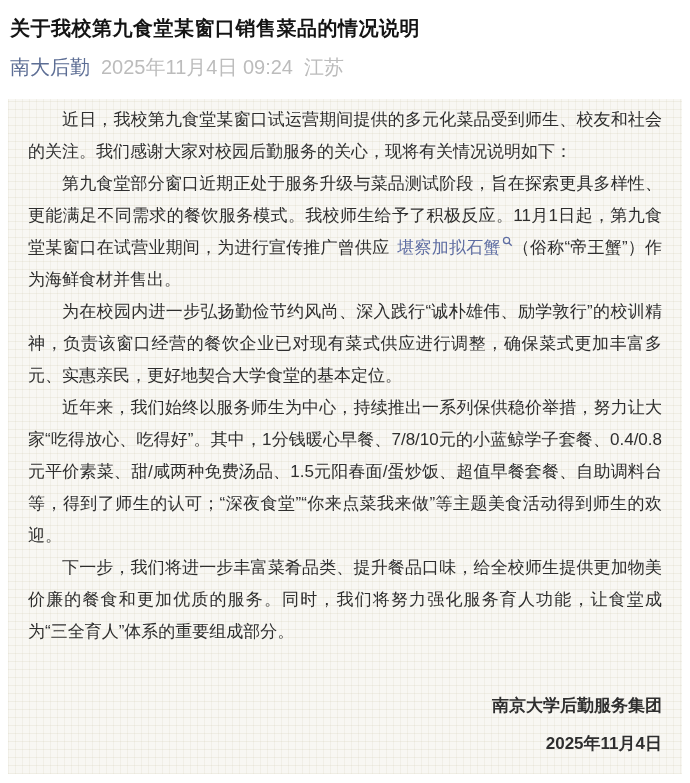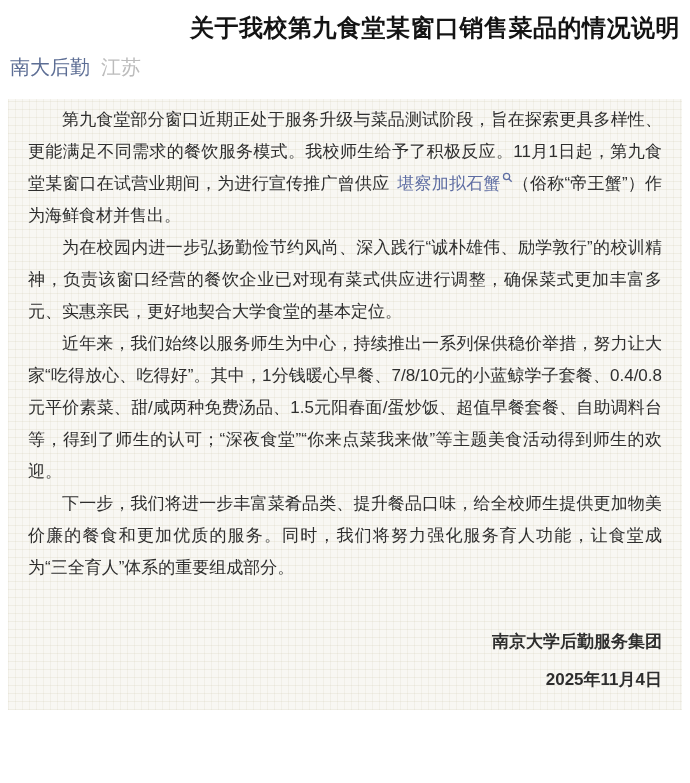--- a/index.html
+++ b/index.html
@@ -4,23 +4,22 @@
 <style>
   html,body{margin:0;padding:0;}
   body{
     width:690px;height:783px;overflow:hidden;
     background:#ffffff;
     font-family:"Liberation Sans","DejaVu Sans",sans-serif;
   }
   .page{width:690px;}
   h1.title{
     margin:0;padding:12px 10px 6px 10px;
-    font-size:24px;line-height:32px;font-weight:700;color:#141414;
+    font-size:20px;line-height:32px;font-weight:700;color:#141414;
     letter-spacing:0.5px;
-    text-align:right;
   }
   .byline{
     padding:6px 10px 0 10px;
     font-size:20px;line-height:22px;
     display:flex;align-items:center;gap:11px;
   }
   .byline .author{color:#5c6d94;cursor:pointer;}
   .byline .meta{color:#bcbcbc;}
   .content-box{
     margin:21px 8px 0 8px;
@@ -40,25 +39,27 @@
   .signature .sig-date{margin-top:6px;}
 </style>
 </head>
 <body>
 
 <div class="page">
   <h1 class="title">关于我校第九食堂某窗口销售菜品的情况说明</h1>
 
   <div class="byline">
     <span class="author">南大后勤</span>
+    <span class="meta">2025年11月4日 09:24</span>
     <span class="meta">江苏</span>
   </div>
 
   <div class="content-box">
     <div id="paragraphs">
+        <p class="para"><span>近日，我校第九食堂某窗口试运营期间提供的多元化菜品受到师生、校友和社会的关注。我们感谢大家对校园后勤服务的关心，现将有关情况说明如下：</span></p>
         <p class="para"><span>第九食堂部分窗口近期正处于服务升级与菜品测试阶段，旨在探索更具多样性、更能满足不同需求的餐饮服务模式。我校师生给予了积极反应。11月1日起，第九食堂某窗口在试营业期间，为进行宣传推广曾供应</span><a class="entity-link" href="#">堪察加拟石蟹<svg width="11" height="11" viewBox="0 0 12 12">
               <circle cx="5" cy="5" r="3.4" fill="none" stroke="#5e6da2" stroke-width="1.4"></circle>
               <line x1="7.6" y1="7.6" x2="10.6" y2="10.6" stroke="#5e6da2" stroke-width="1.4"></line>
             </svg></a><span>（俗称“帝王蟹”）作为海鲜食材并售出。</span></p>
         <p class="para"><span>为在校园内进一步弘扬勤俭节约风尚、深入践行“诚朴雄伟、励学敦行”的校训精神，负责该窗口经营的餐饮企业已对现有菜式供应进行调整，确保菜式更加丰富多元、实惠亲民，更好地契合大学食堂的基本定位。</span></p>
         <p class="para"><span>近年来，我们始终以服务师生为中心，持续推出一系列保供稳价举措，努力让大家“吃得放心、吃得好”。其中，1分钱暖心早餐、7/8/10元的小蓝鲸学子套餐、0.4/0.8元平价素菜、甜/咸两种免费汤品、1.5元阳春面/蛋炒饭、超值早餐套餐、自助调料台等，得到了师生的认可；“深夜食堂”“你来点菜我来做”等主题美食活动得到师生的欢迎。</span></p>
         <p class="para"><span>下一步，我们将进一步丰富菜肴品类、提升餐品口味，给全校师生提供更加物美价廉的餐食和更加优质的服务。同时，我们将努力强化服务育人功能，让食堂成为“三全育人”体系的重要组成部分。</span></p>
       </div>
     <div class="signature">
       <div class="sig-line">南京大学后勤服务集团</div>

